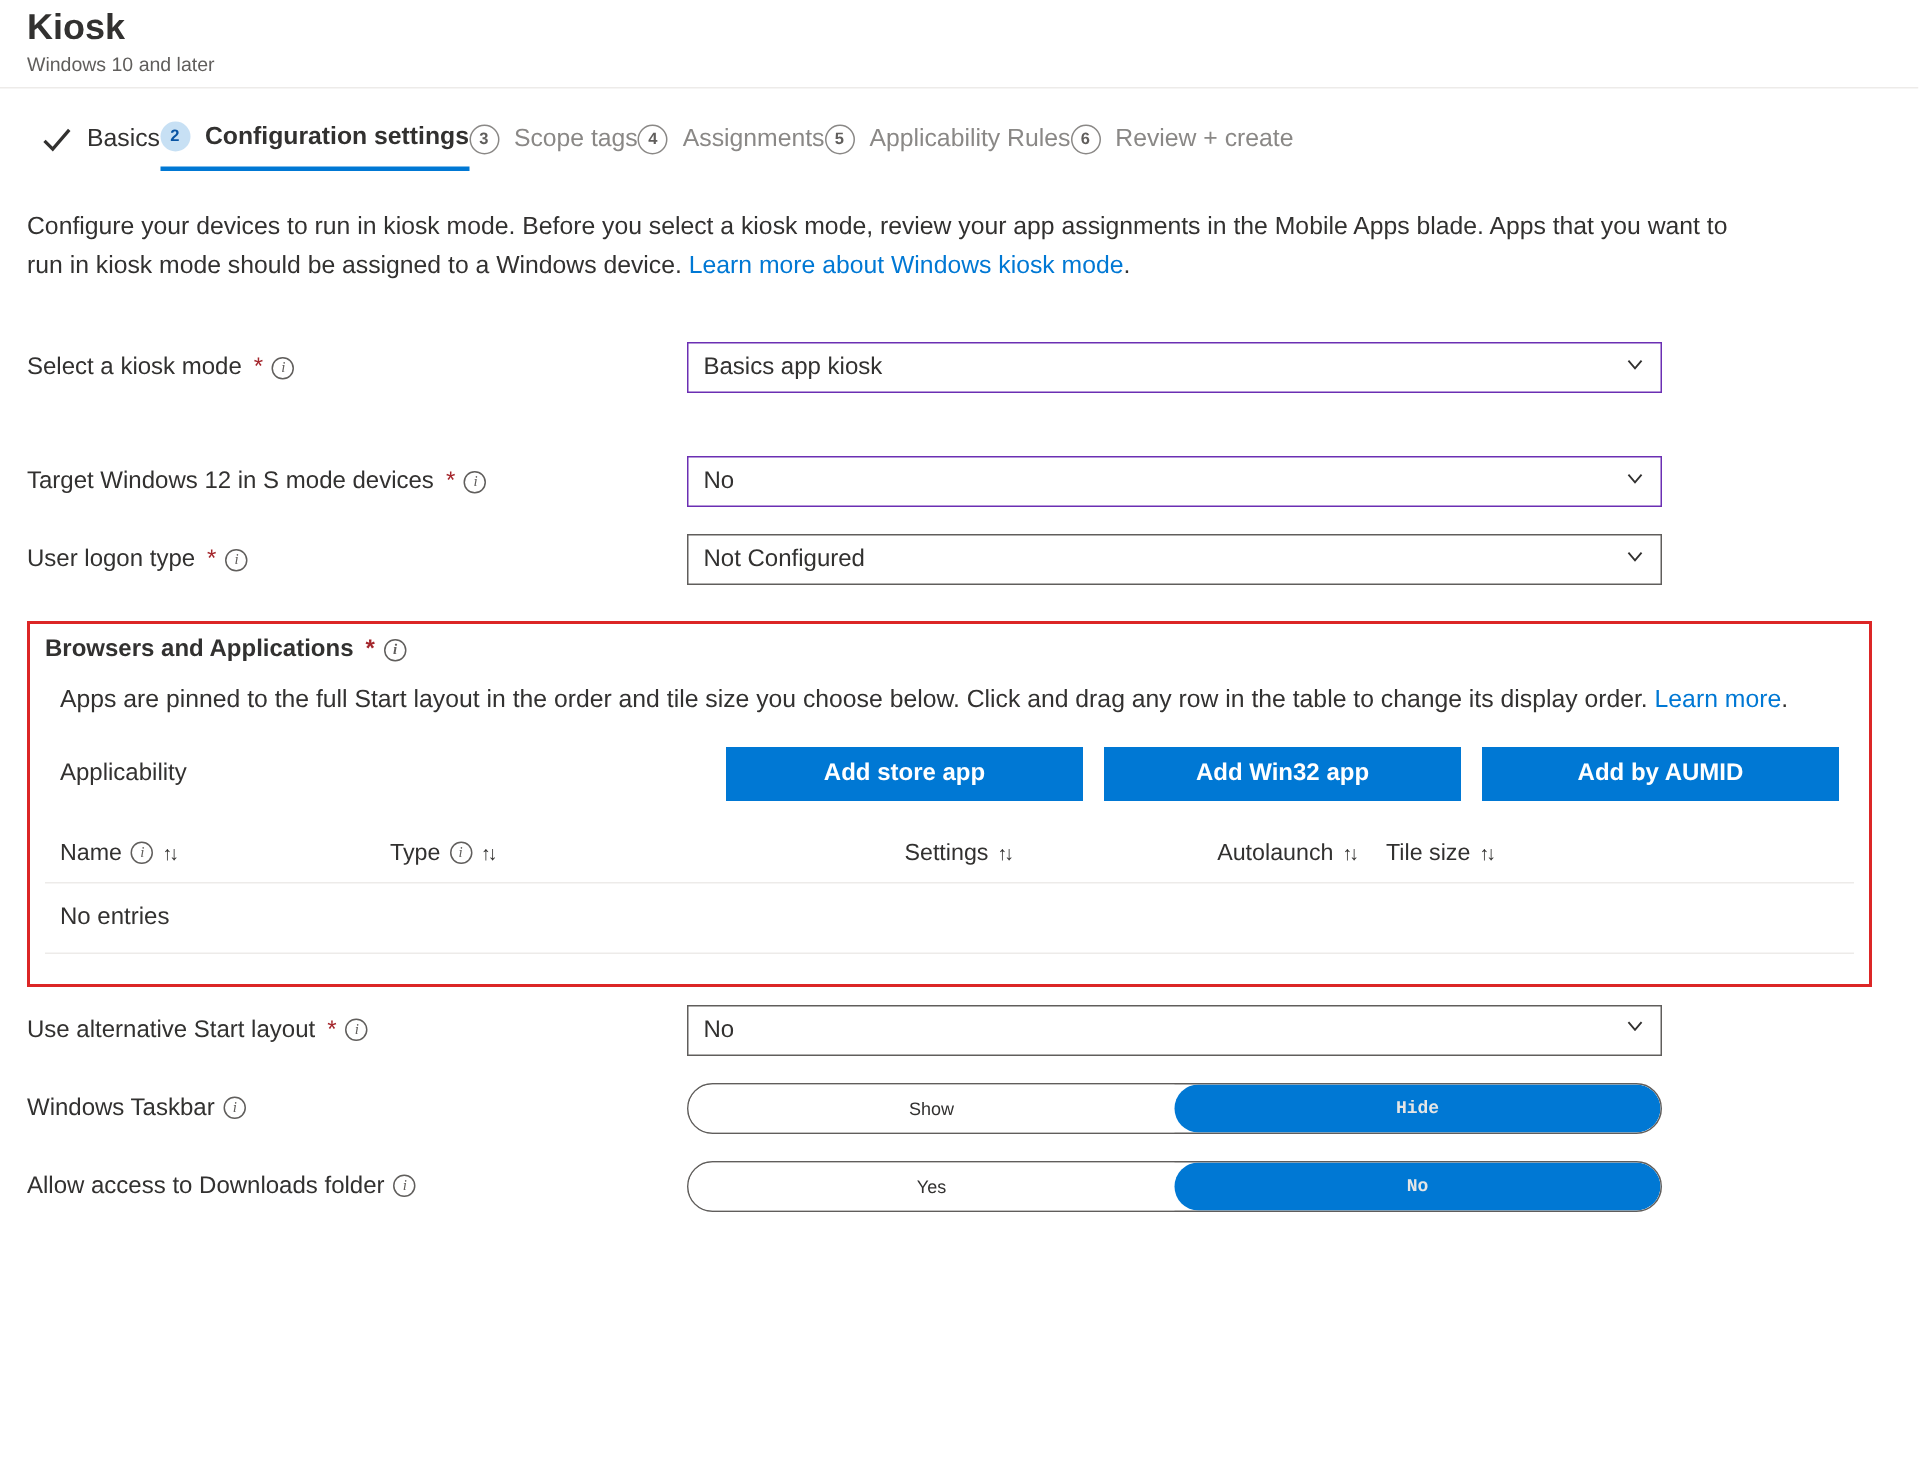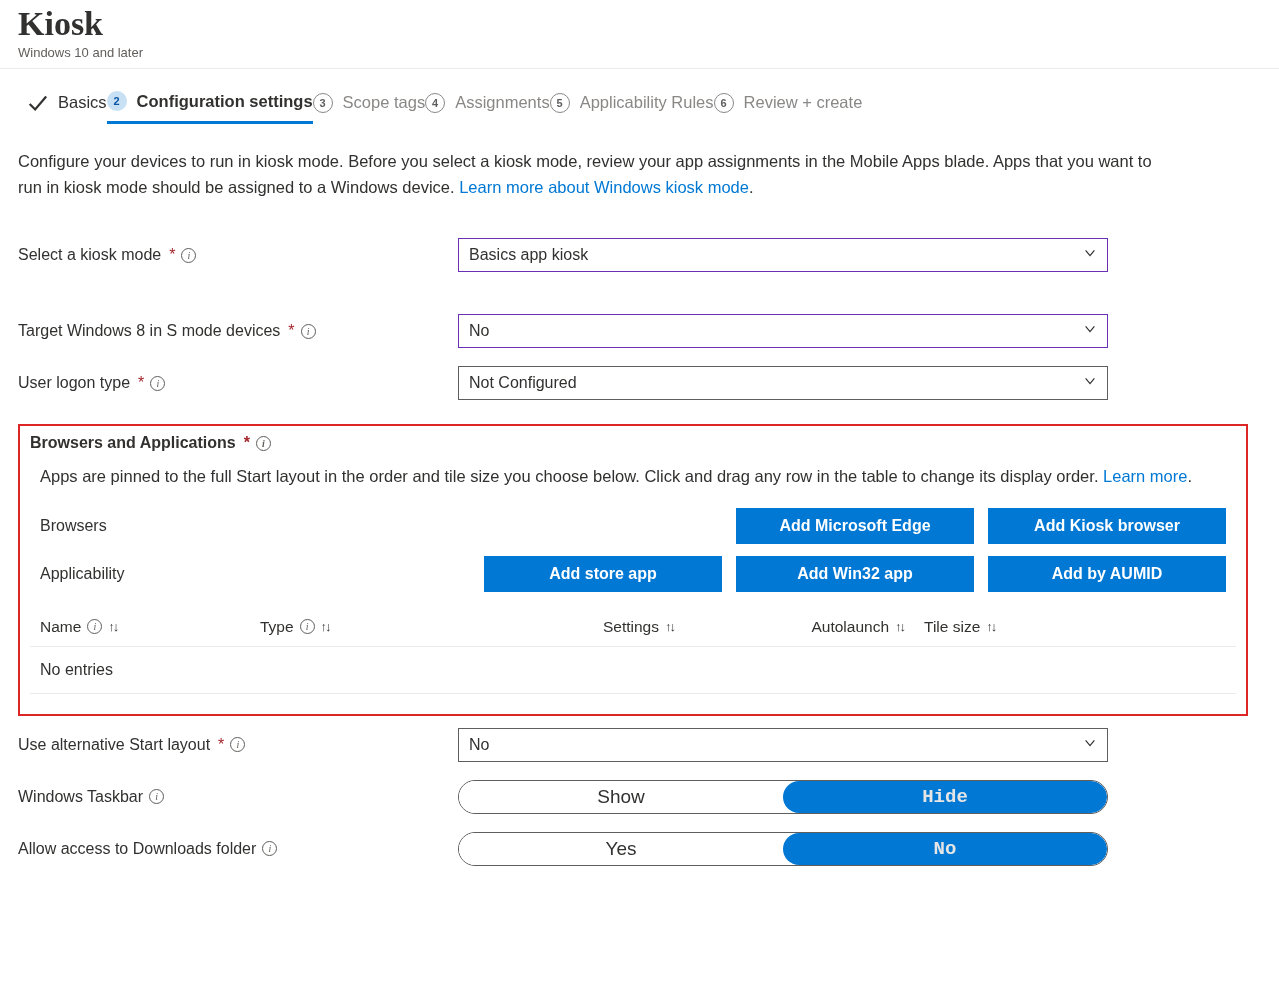--- a/index.html
+++ b/index.html
@@ -12,24 +12,23 @@
     padding: 0;
   }
   .page {
     width: 1279px;
   }
   .header {
     padding: 5px 18px 8px 18px;
     border-bottom: 1px solid #edebe9;
   }
   .page-title {
-    font-size: 34px;
+    font-size: 24px;
     font-weight: 600;
     margin: 0 0 2px 0;
-    font-family: Liberation Serif, serif;
   }
   .page-subtitle {
     font-size: 13px;
     color: #605e5c;
   }
   .tabs {
     display: flex;
     padding: 22px 26px 0 26px;
     align-items: center;
     border-bottom: 1px solid transparent;
@@ -194,21 +193,21 @@
     border-radius: 20px;
     overflow:hidden;
     width: 650px;
     height: 34px;
   }
   .toggle-opt {
     flex:1;
     display:flex;
     align-items:center;
     justify-content:center;
-    font-size:19px;
+    font-size:12px;
     cursor:pointer;
     background:#fff;
   }
   .toggle-opt.selected {
     background:#0078d4;
     color:#e5e5e5;
     font-weight:600;
     border-radius:18px;
     font-family:Liberation Mono, monospace;
   }
@@ -271,21 +270,21 @@
           <span class="chevron-icon">
             <svg viewBox="0 0 16 16" fill="none" stroke="#323130" stroke-width="1.4">
                 <polyline points="3,5 8,11 13,5"></polyline>
               </svg>
           </span>
         </div>
       </div>
 
       <div class="form-row">
         <div class="form-label">
-          <span>Target Windows 8 in S mode devices</span>
+          <span>Target Windows 12 in S mode devices</span>
             <span class="required">*</span>
           <span class="info-icon">i</span>
         </div>
         <div class="select highlight">
           <span>No</span>
           <span class="chevron-icon">
             <svg viewBox="0 0 16 16" fill="none" stroke="#323130" stroke-width="1.4">
                 <polyline points="3,5 8,11 13,5"></polyline>
               </svg>
           </span>
@@ -311,27 +310,20 @@
       <div class="highlight-box">
         <div class="section-title">
           <span>Browsers and Applications</span>
             <span class="required">*</span>
           <span class="info-icon">i</span>
         </div>
         <div class="section-desc">
           <span>Apps are pinned to the full Start layout in the order and tile size you choose below. Click and drag any row in the table to change its display order. </span><a class="link">Learn more</a>.
         </div>
 
-        <div class="btn-row">
-          <div class="btn-row-label">Browsers</div>
-          <div class="btn-row-buttons">
-            <button class="btn-primary">Add Microsoft Edge</button>
-            <button class="btn-primary">Add Kiosk browser</button>
-          </div>
-        </div>
 
         <div class="btn-row">
           <div class="btn-row-label">Applicability</div>
           <div class="btn-row-buttons">
             <button class="btn-primary">Add store app</button>
             <button class="btn-primary">Add Win32 app</button>
             <button class="btn-primary">Add by AUMID</button>
           </div>
         </div>
 

